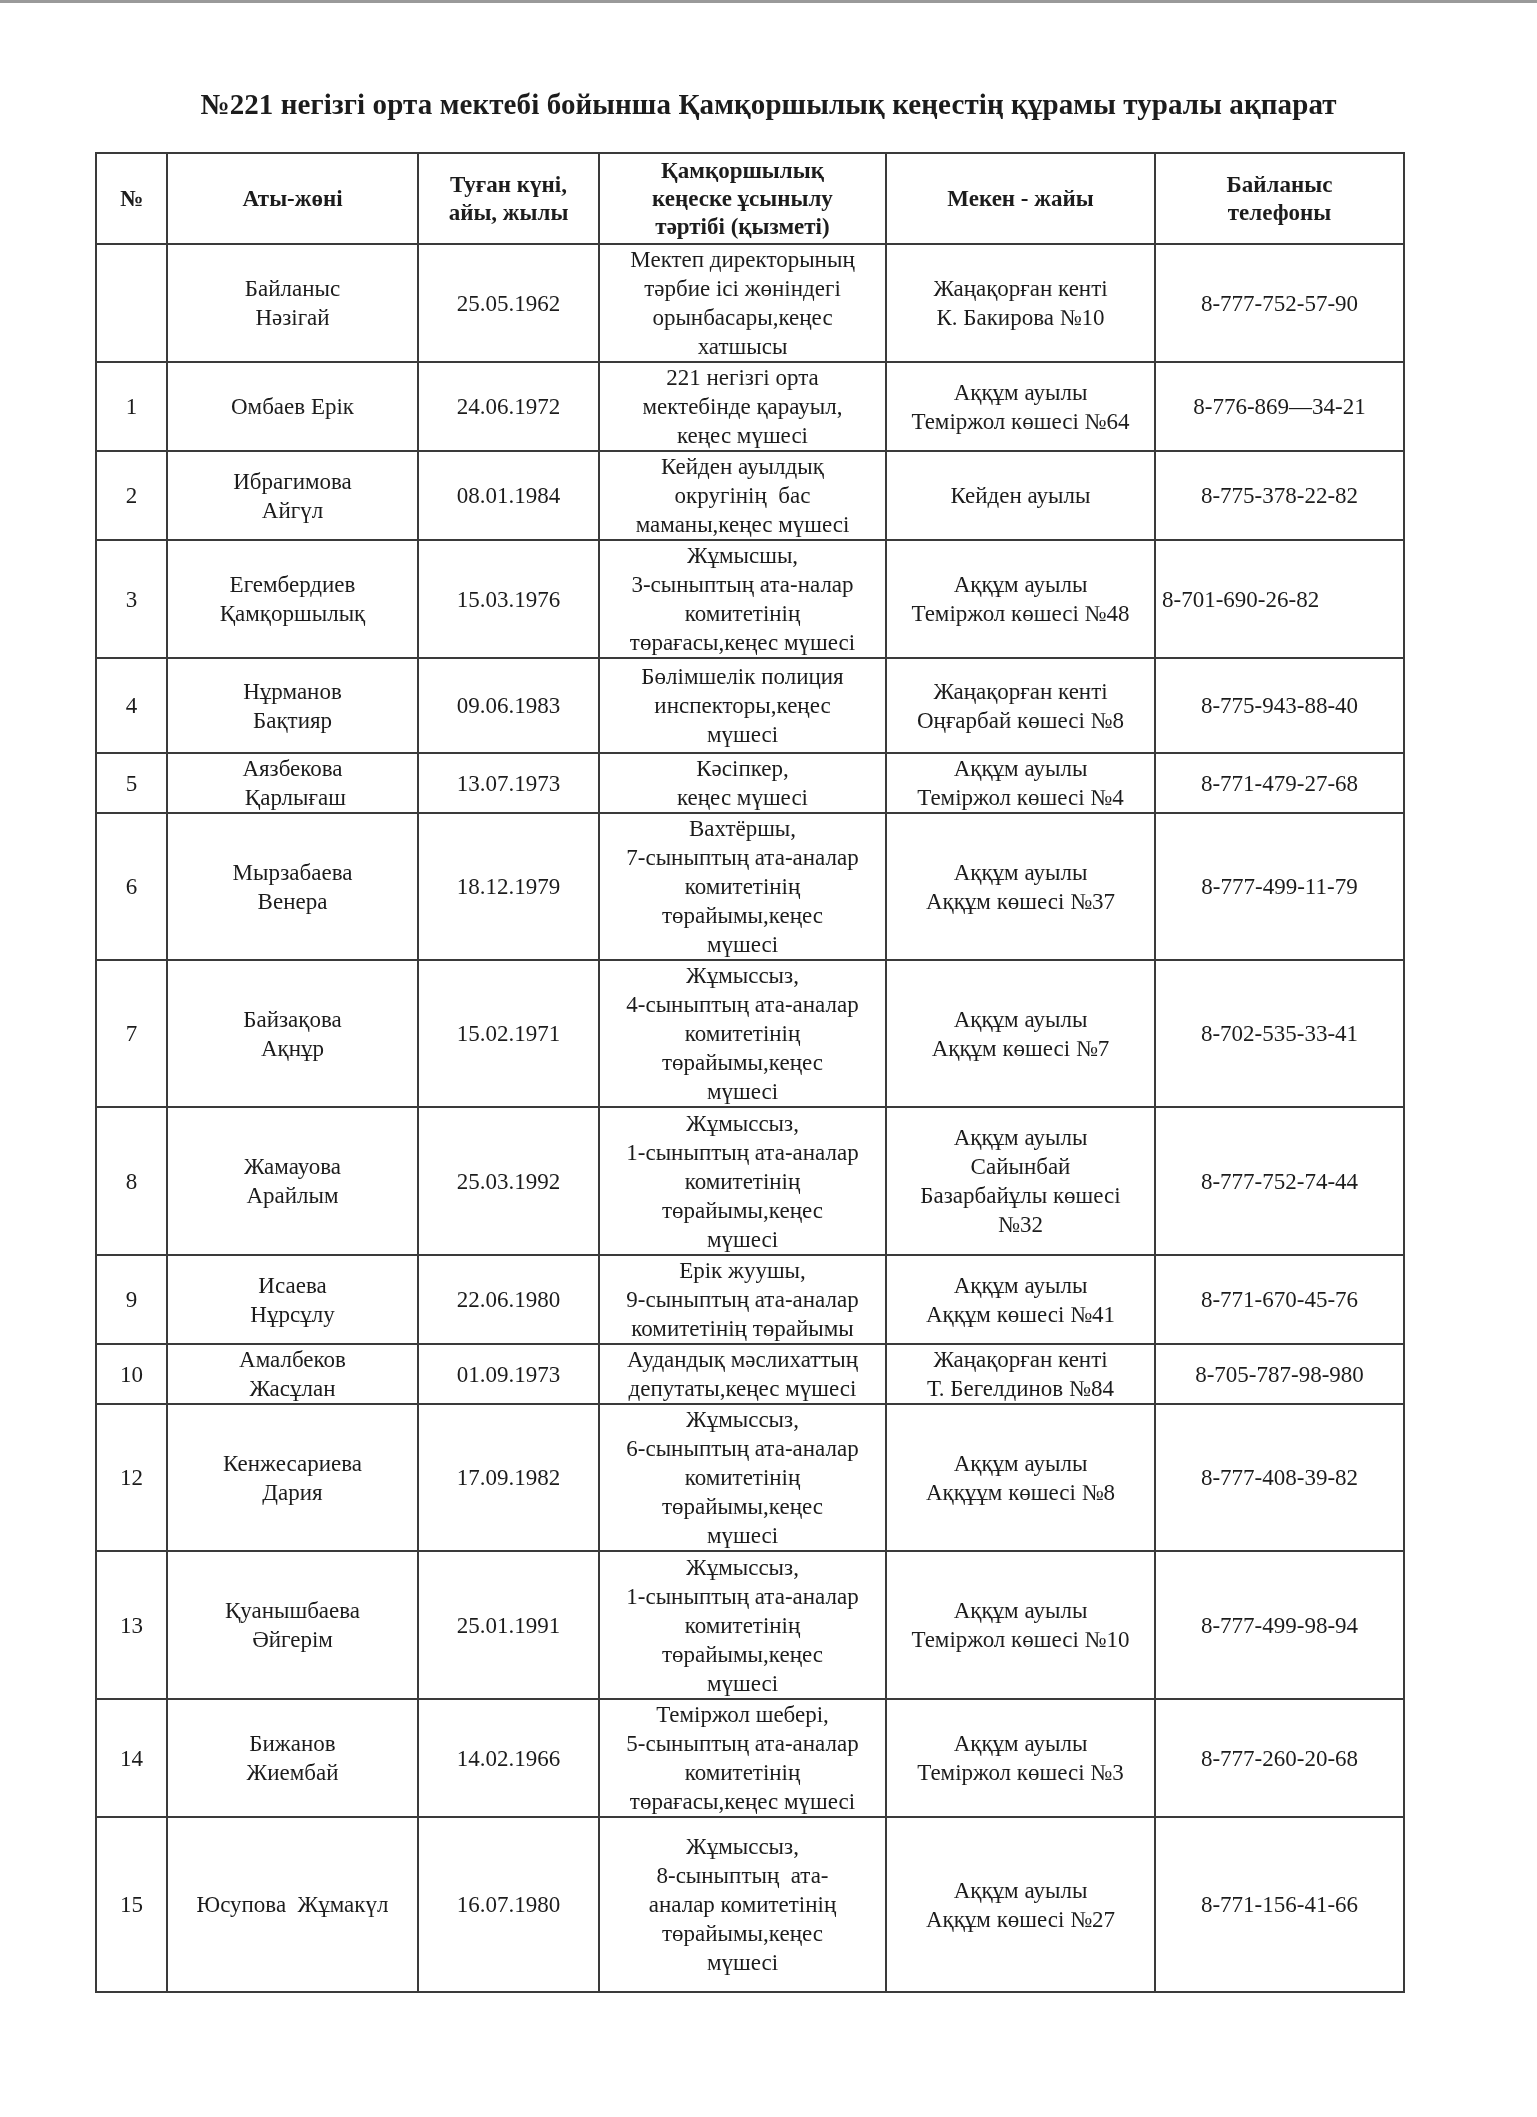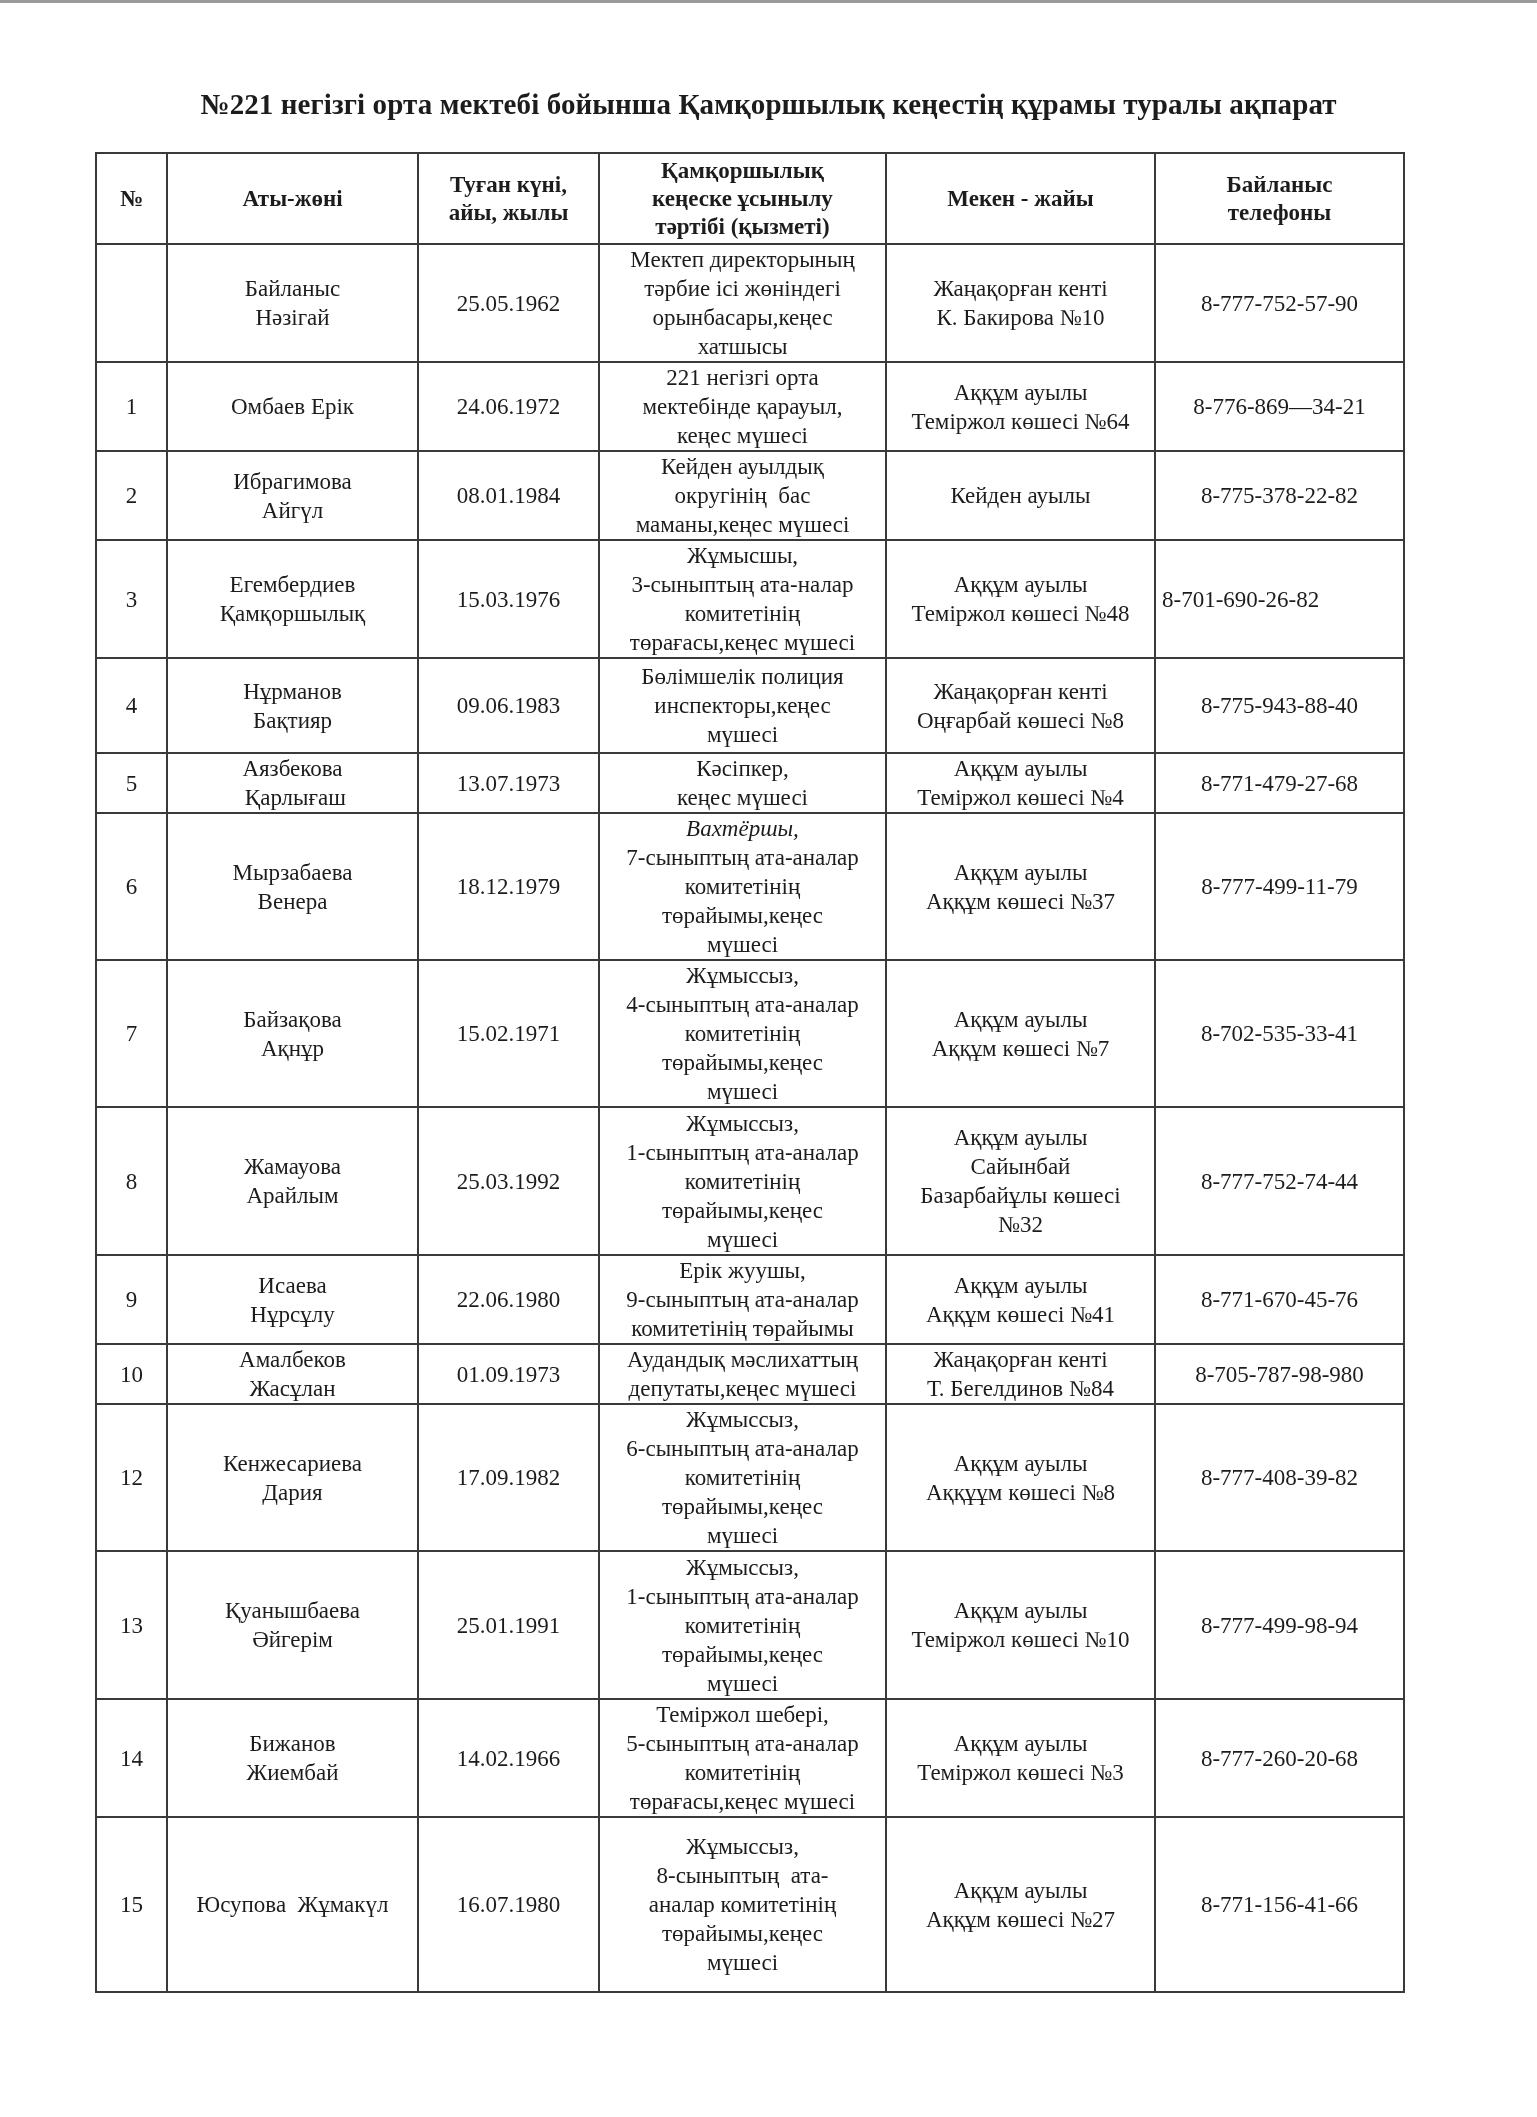--- a/index.html
+++ b/index.html
@@ -177,21 +177,21 @@
         <td>8-771-479-27-68</td>
       </tr>
       <tr style="height: 146px;">
         <td>6</td>
         <td class="name">
           <span class="ln" style="white-space: pre;">Мырзабаева</span>
           <span class="ln" style="white-space: pre;">Венера</span>
         </td>
         <td>18.12.1979</td>
         <td class="role">
-          <span class="ln" style="white-space: pre; font-style: italic;">Вахтёршы,</span>
+          <span class="ln" style="white-space: pre;">Вахтёршы,</span>
           <span class="ln" style="white-space: pre;">7-сыныптың ата-аналар</span>
           <span class="ln" style="white-space: pre;">комитетінің</span>
           <span class="ln" style="white-space: pre;">төрайымы,кеңес</span>
           <span class="ln" style="white-space: pre;">мүшесі</span>
         </td>
         <td>
           <span class="ln" style="white-space: pre;">Аққұм ауылы</span>
           <span class="ln" style="white-space: pre;">Аққұм көшесі №37</span>
         </td>
         <td>8-777-499-11-79</td>

